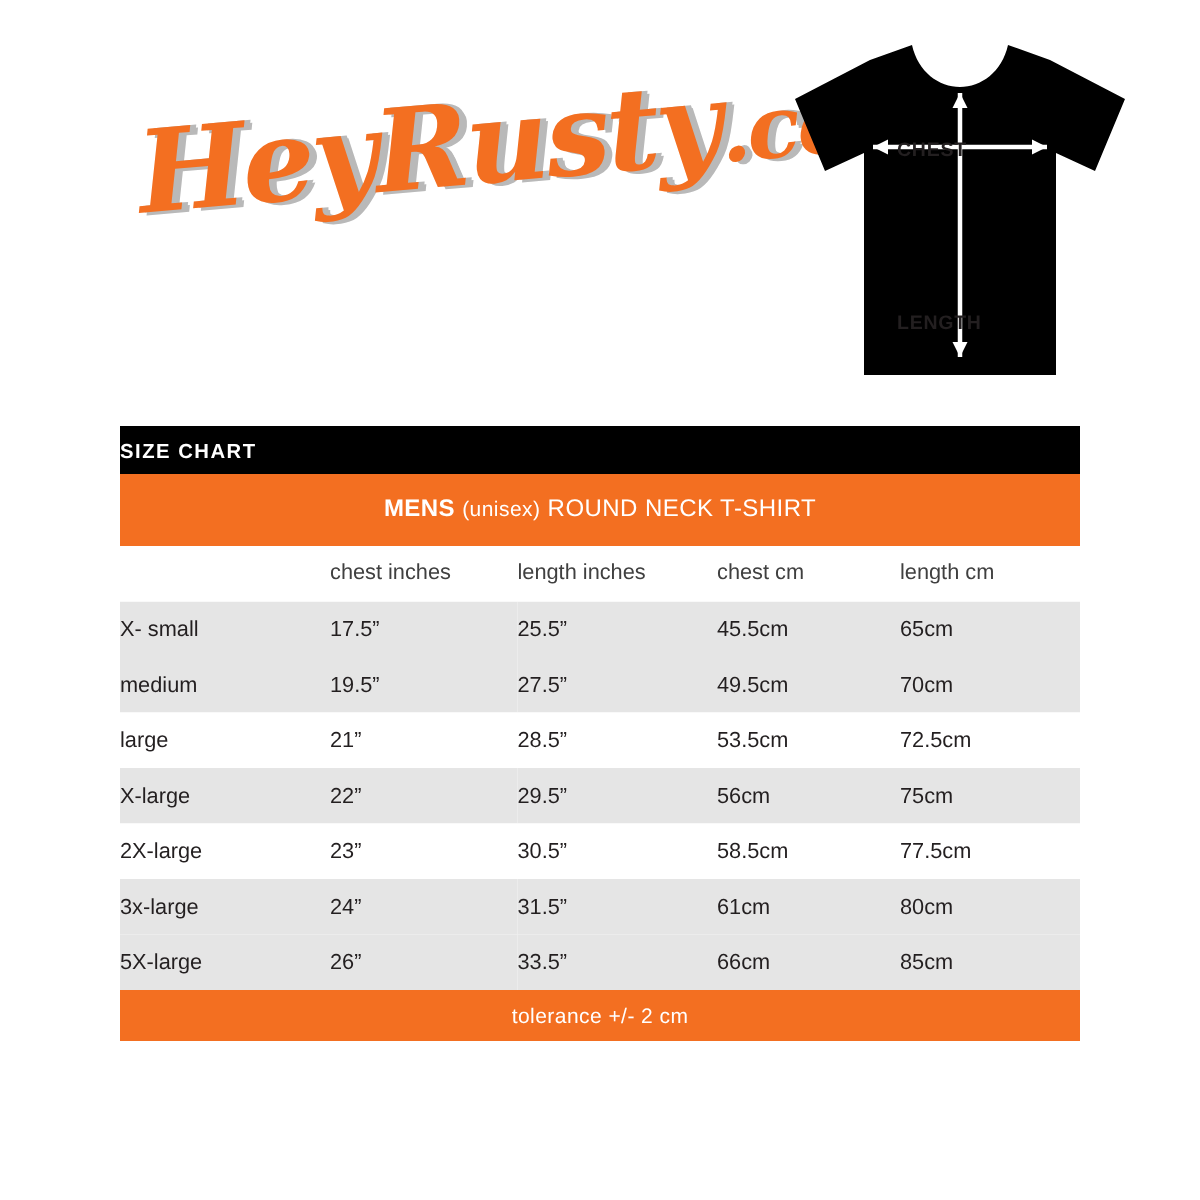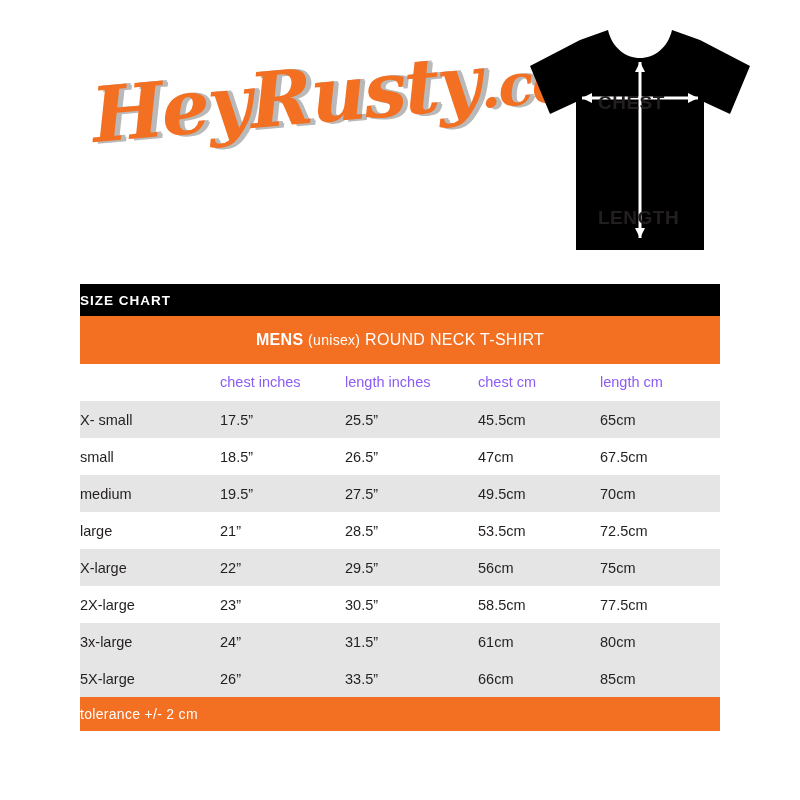--- a/index.html
+++ b/index.html
@@ -62,21 +62,21 @@
     position: absolute;
     left: 520px;
     top: 22px;
     width: 240px;
     height: 235px;
   }
   .shirt-label {
     position: absolute;
     font-family: "Liberation Sans", sans-serif;
     font-weight: bold;
-    font-size: 19px;
+    font-size: 13px;
     letter-spacing: 0.5px;
     color: #231f20;
   }
   .label-chest { left: 78px; top: 70px; }
   .label-length { left: 78px; top: 185px; text-align: right; }
 
   
   .table-block {
     position: absolute;
     left: 80px;
@@ -112,38 +112,39 @@
     letter-spacing: 0.3px;
   }
   .row-sub .small-caps {
     font-size: 14px;
   }
   .row-sub .bold-part {
     font-weight: bold;
   }
   .row-head td {
     background: #ffffff;
-    color: #8b5cf6;
+    color: #404040;
     font-size: 14.5px;
     height: 36px;
     vertical-align: middle;
     padding-left: 12px;
     border-bottom: 1px solid #ffffff;
   }
   .data-row td {
     font-size: 14.5px;
     height: 37px;
     vertical-align: middle;
     padding-left: 12px;
   }
   .data-row.shade td { background: #e5e5e5; }
   .data-row.plain td { background: #ffffff; }
   .row-foot td {
     background: #F36F21;
     color: #ffffff;
+    text-align: center;
     font-size: 14px;
     height: 34px;
     vertical-align: middle;
     letter-spacing: 0.3px;
   }
   col.c0 { width: 140px; }
   col.c1 { width: 125px; }
   col.c2 { width: 133px; }
   col.c3 { width: 122px; }
   col.c4 { width: 120px; }
@@ -203,27 +204,20 @@
         <td>length cm</td>
       </tr>
 
       <tr class="data-row shade">
         <td>X- small</td>
         <td>17.5”</td>
         <td>25.5”</td>
         <td>45.5cm</td>
         <td>65cm</td>
       </tr>
-      <tr class="data-row plain">
-        <td>small</td>
-        <td>18.5”</td>
-        <td>26.5”</td>
-        <td>47cm</td>
-        <td>67.5cm</td>
-      </tr>
       <tr class="data-row shade">
         <td>medium</td>
         <td>19.5”</td>
         <td>27.5”</td>
         <td>49.5cm</td>
         <td>70cm</td>
       </tr>
       <tr class="data-row plain">
         <td>large</td>
         <td>21”</td>

